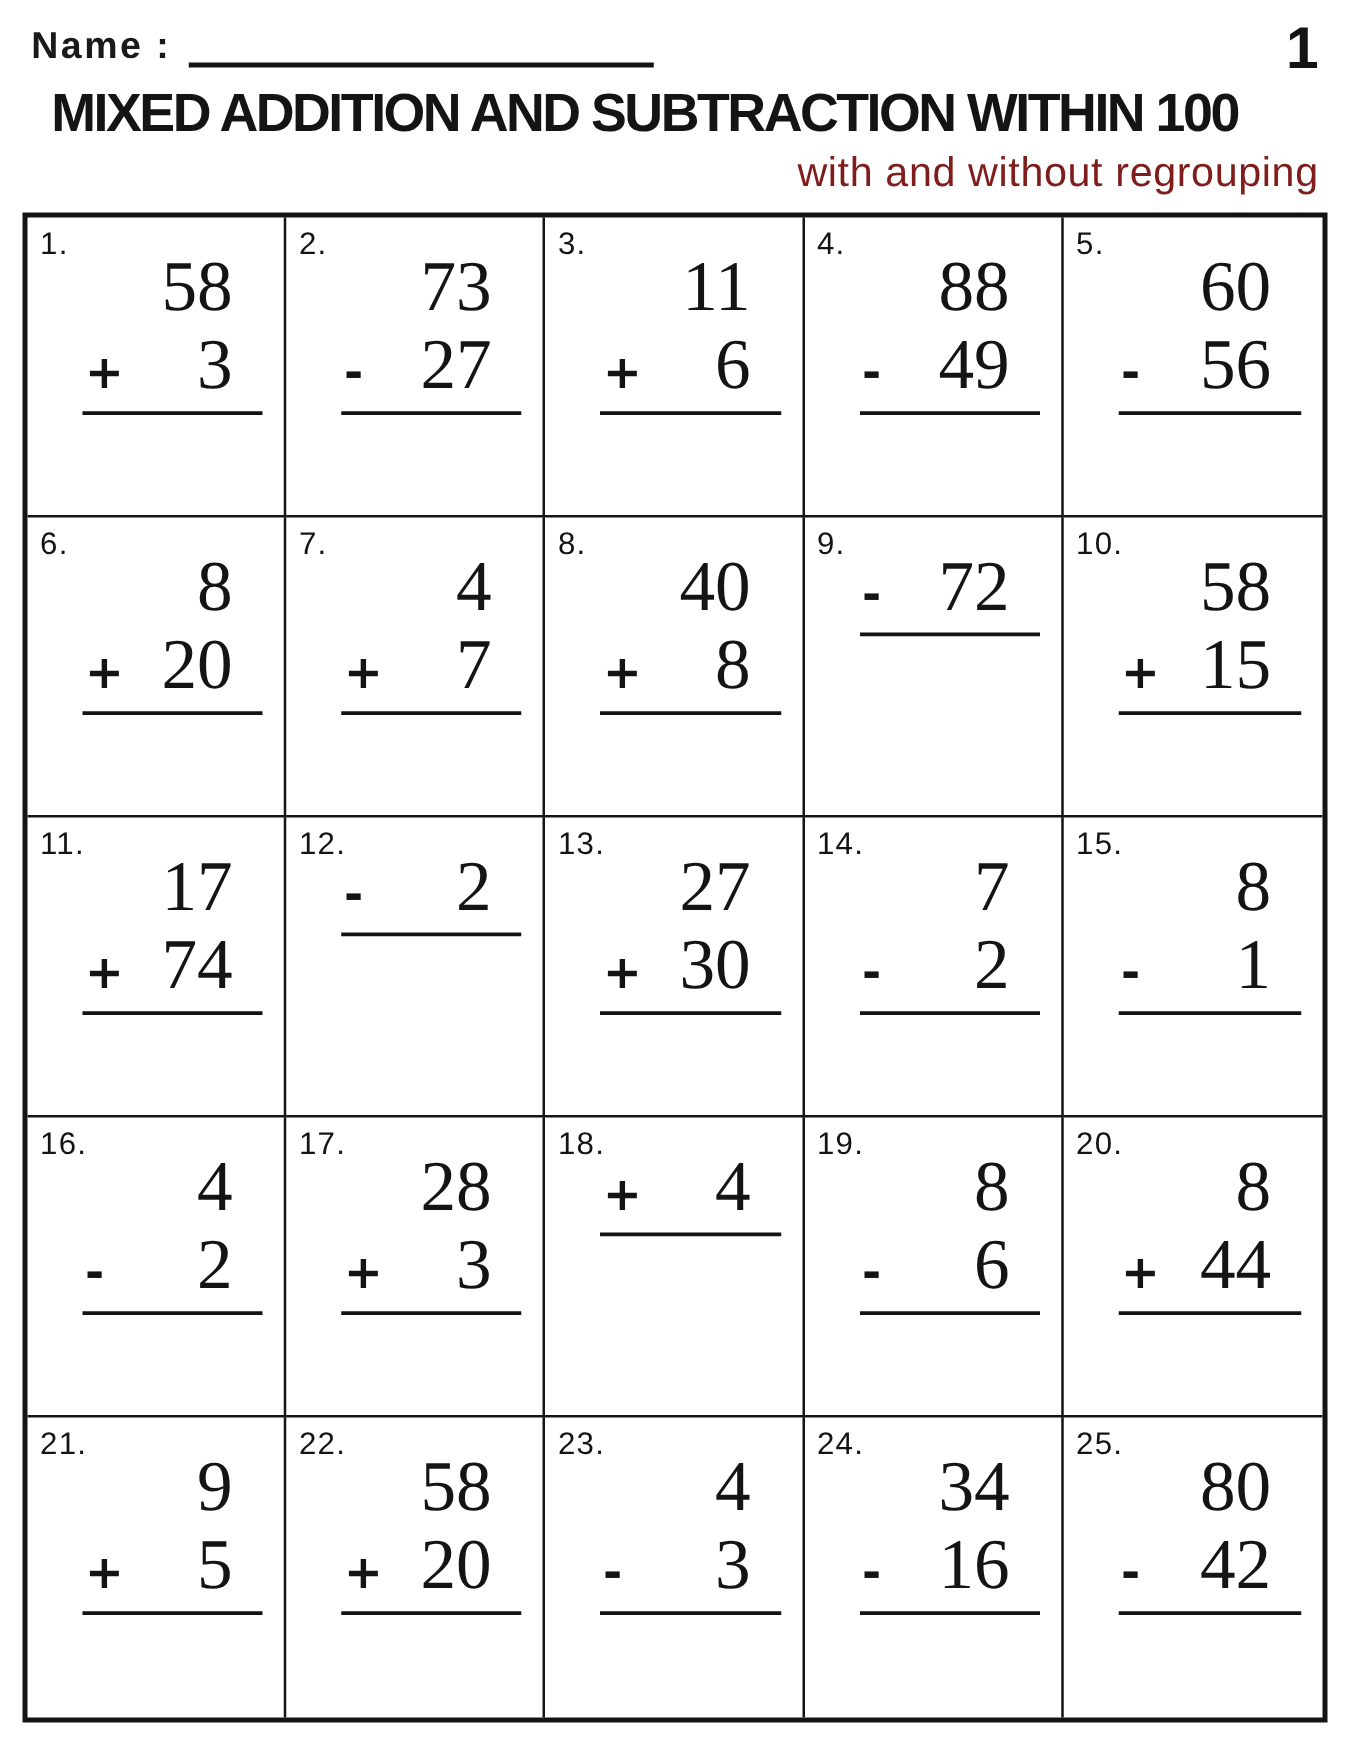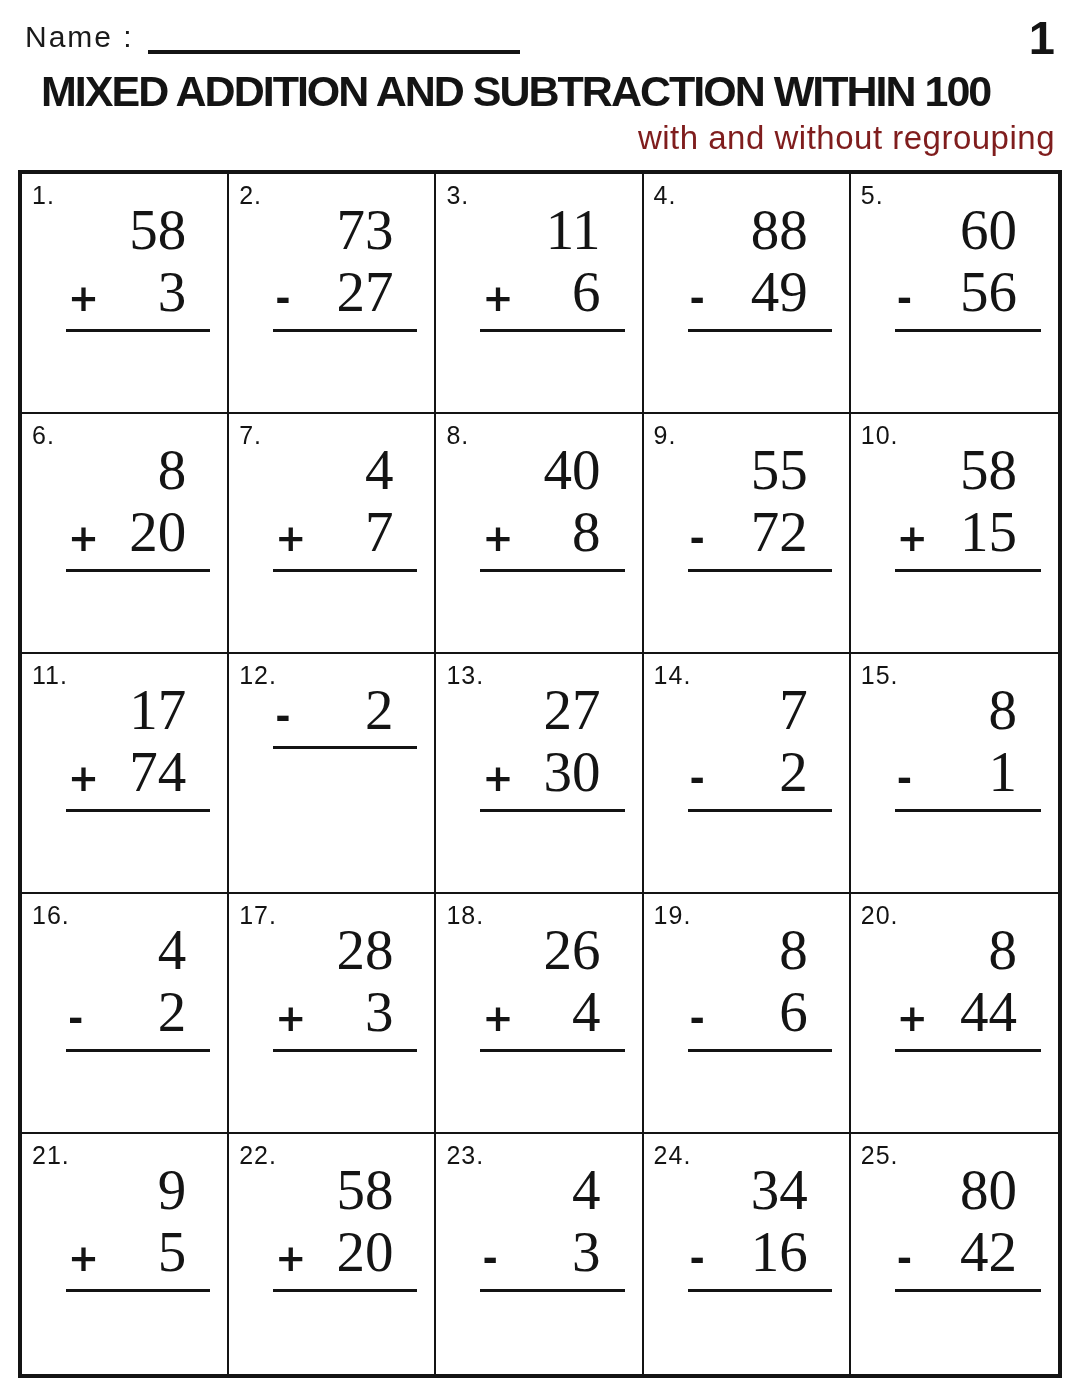--- a/index.html
+++ b/index.html
@@ -4,21 +4,21 @@
 <style>
   html,body{margin:0;padding:0;background:#fff;}
   body{
     width:1080px;height:1398px;position:relative;
     font-family:"Liberation Sans",sans-serif;color:#141414;
     -webkit-font-smoothing:antialiased;
   }
   
   .header{padding:16px 25px 0 25px;}
   .name-row{display:flex;align-items:flex-end;font-size:30px;letter-spacing:2px;}
-  .name-label{font-weight:400;color:#1a1a1a;}
+  .name-label{font-weight:700;color:#1a1a1a;}
   .name-blank{display:inline-block;width:372px;height:34px;border-bottom:4px solid #141414;margin-left:14px;}
   .page-number{position:absolute;top:10px;right:26px;font-size:47px;font-weight:700;letter-spacing:-1px;}
   .title{margin-top:13px;font-size:43px;font-weight:700;letter-spacing:-2px;white-space:nowrap;margin-left:16px;}
   .subtitle{margin-top:3px;font-size:33px;font-weight:400;letter-spacing:0.5px;color:#7f1d1d;text-align:right;}
   
   .grid{
     position:absolute;left:18px;right:18px;top:170px;height:1208px;
     display:grid;grid-template-columns:repeat(5,1fr);grid-template-rows:repeat(5,1fr);
     border:4px solid #141414;box-sizing:border-box;background:#fff;
   }
@@ -148,21 +148,20 @@
         <span class="op">+</span>
         <span>8</span>
       </div>
     </div>
     <div class="answer-space"></div>
   </div>
 
   <div class="cell">
     <span class="pnum">9.</span>
     <div class="prob">
-      <div class="top-row">55</div>
       <div class="mid-row">
         <span class="op">-</span>
         <span>72</span>
       </div>
     </div>
     <div class="answer-space"></div>
   </div>
 
   <div class="cell">
     <span class="pnum">10.</span>
@@ -255,21 +254,20 @@
         <span class="op">+</span>
         <span>3</span>
       </div>
     </div>
     <div class="answer-space"></div>
   </div>
 
   <div class="cell">
     <span class="pnum">18.</span>
     <div class="prob">
-      <div class="top-row">26</div>
       <div class="mid-row">
         <span class="op">+</span>
         <span>4</span>
       </div>
     </div>
     <div class="answer-space"></div>
   </div>
 
   <div class="cell">
     <span class="pnum">19.</span>

